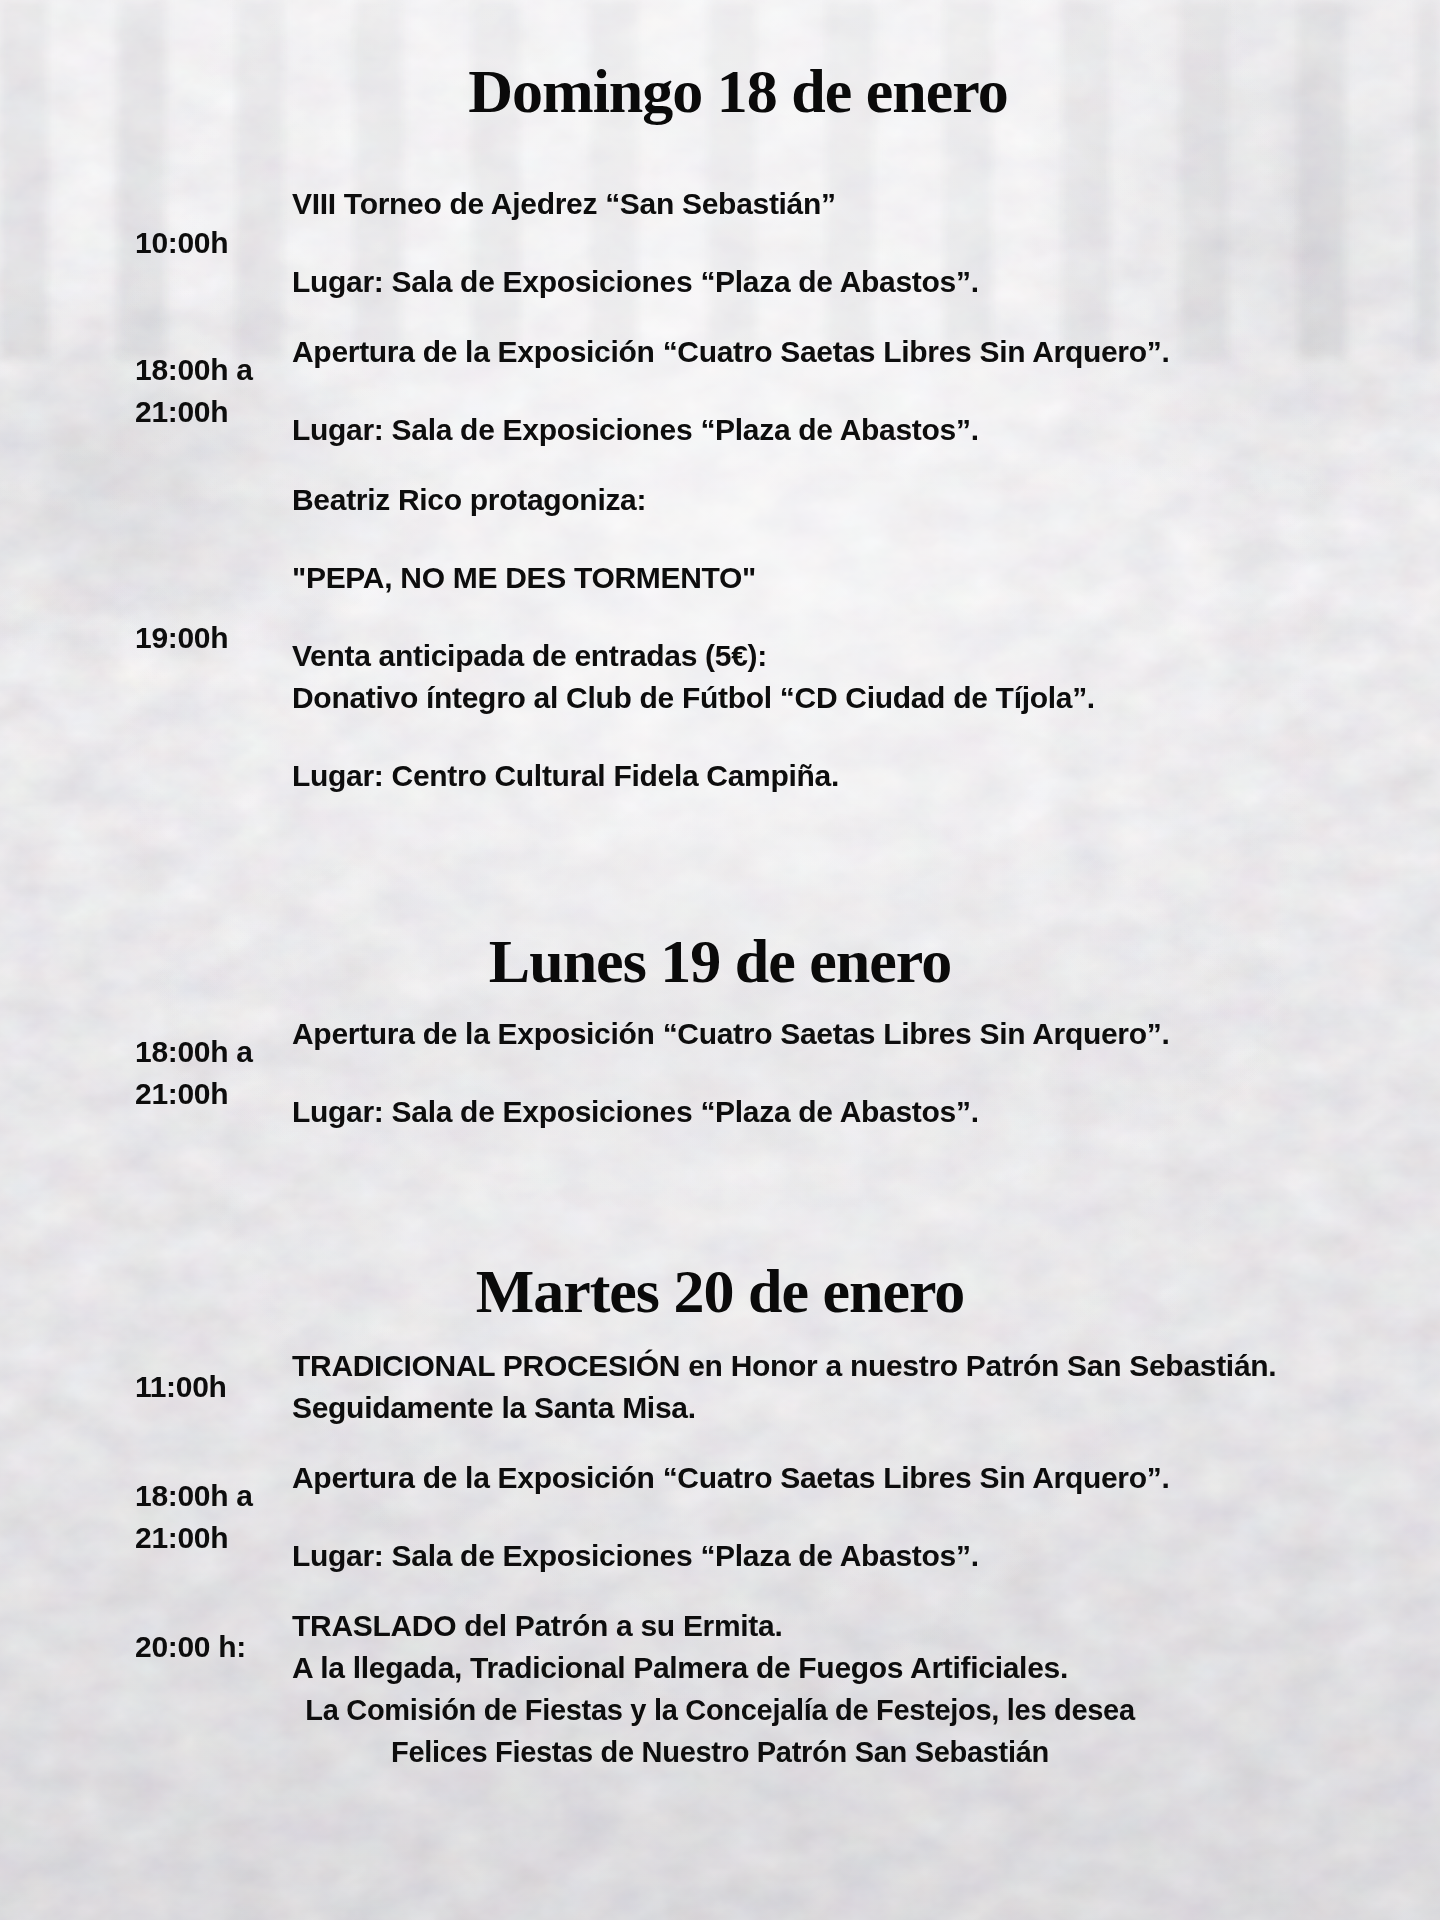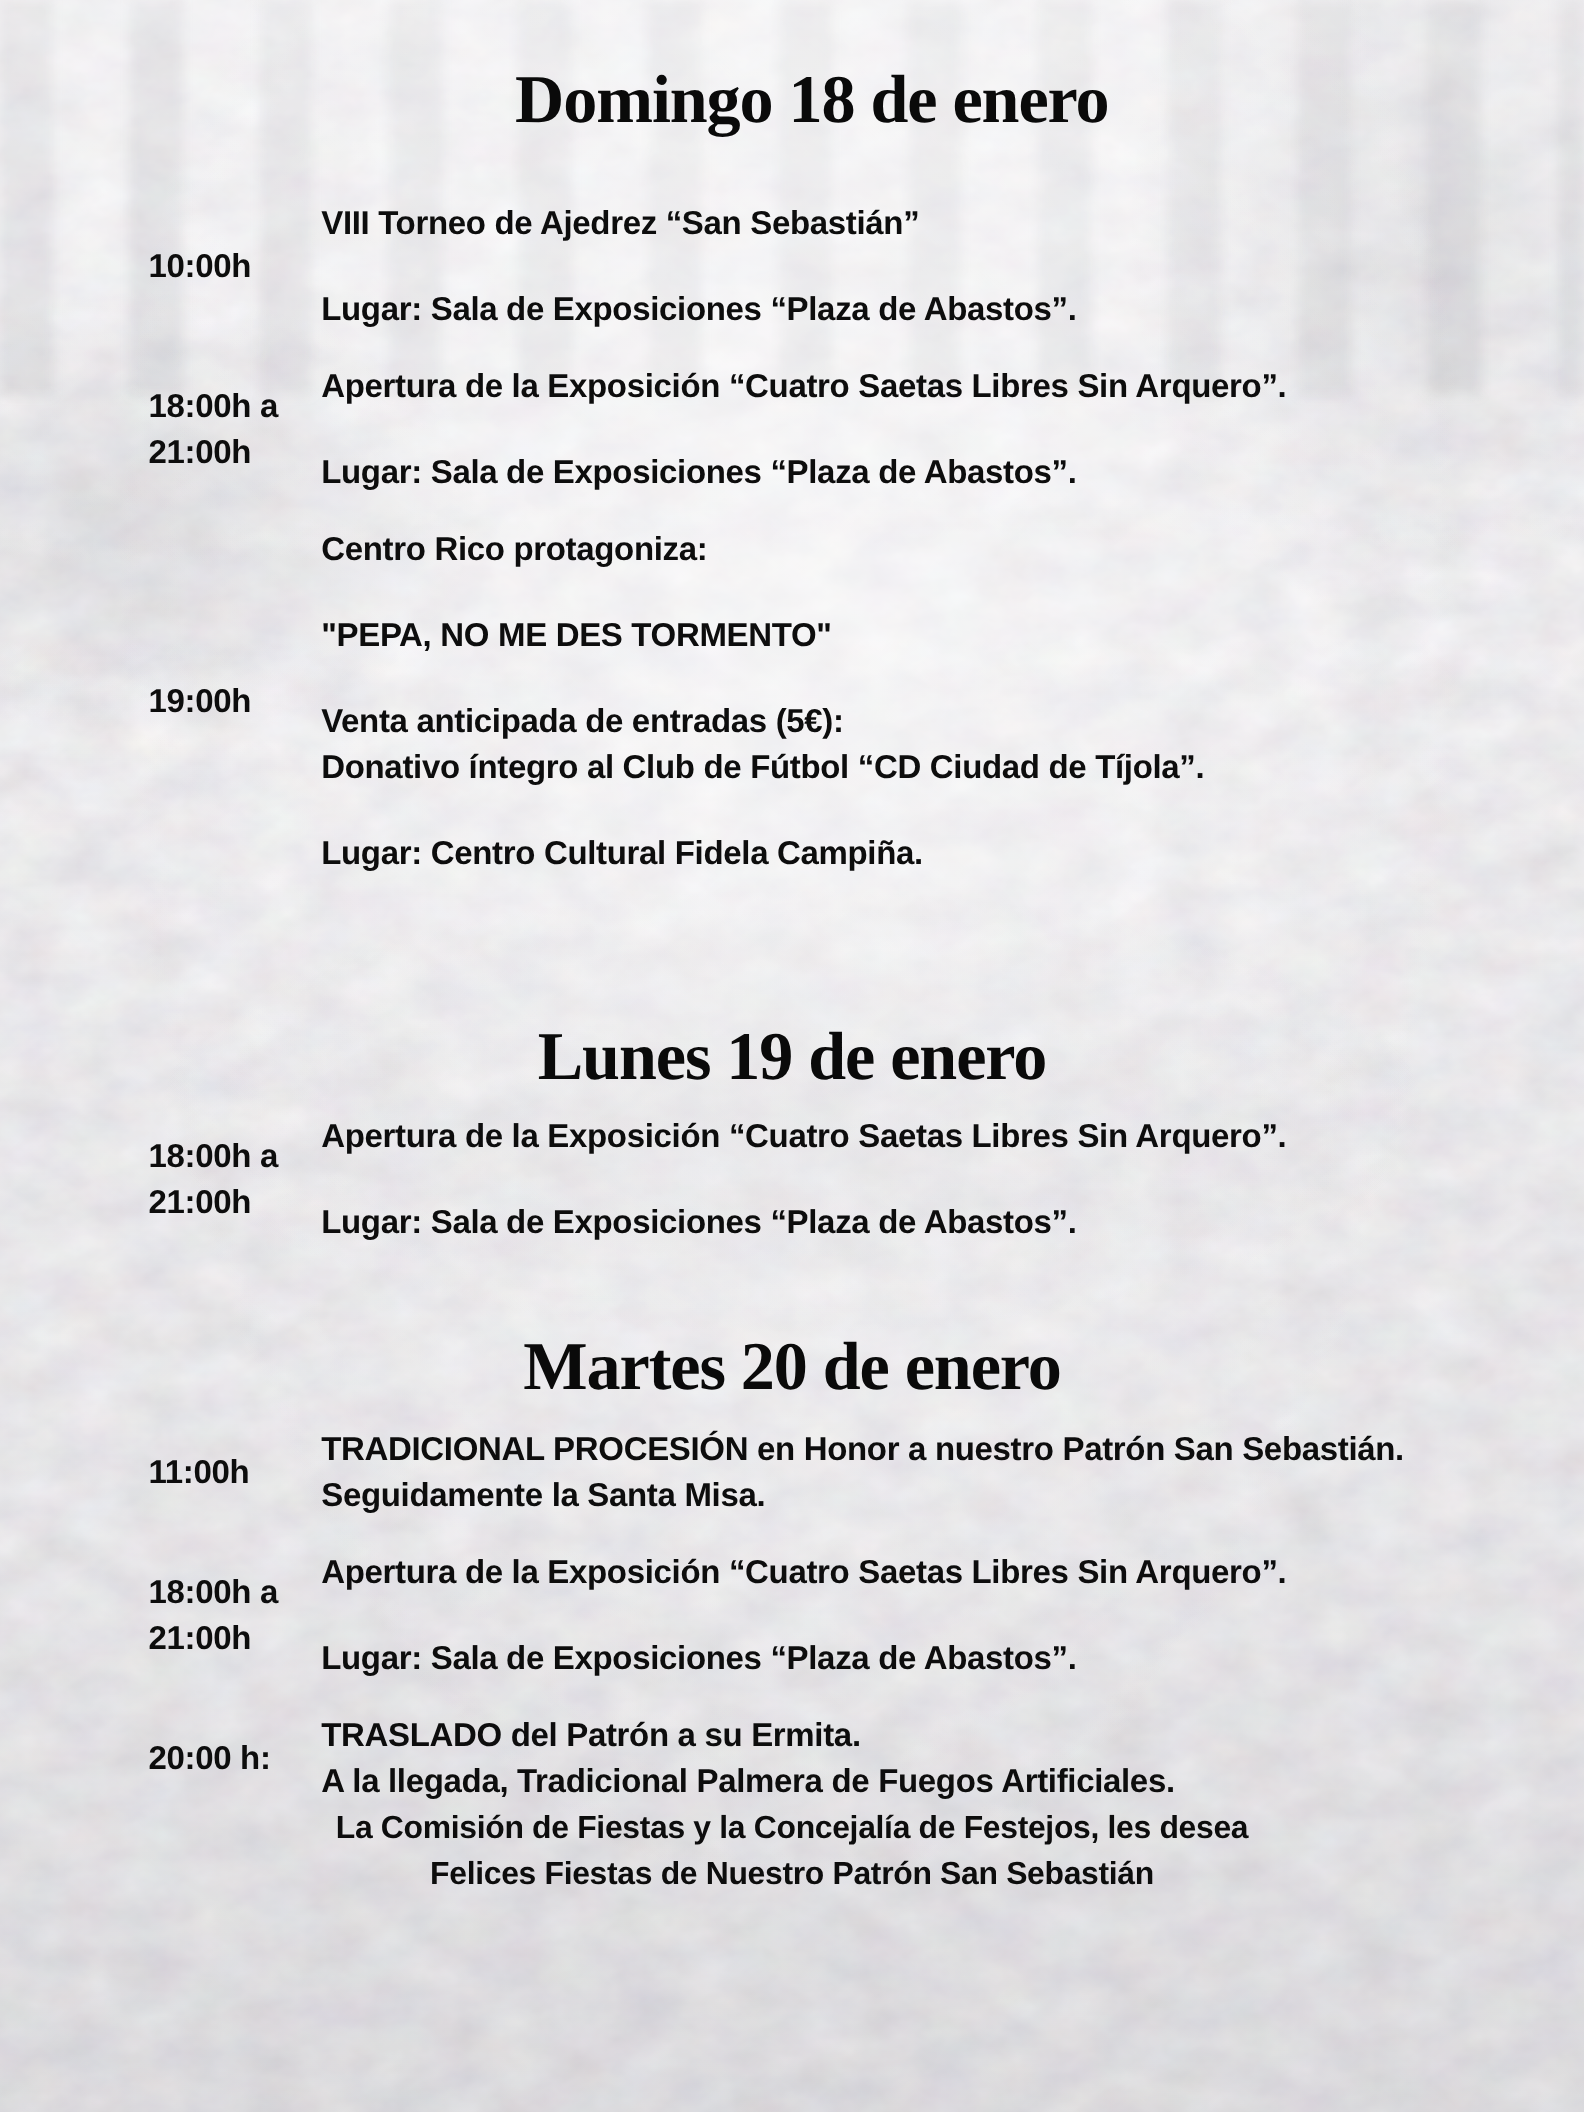--- a/index.html
+++ b/index.html
@@ -45,21 +45,21 @@
   .day-title{
     text-align:center;
     font-family:"Liberation Serif","DejaVu Serif",serif;
     font-weight:700;
     font-size:62px;line-height:84px;
     letter-spacing:-1px;
     color:#0a0a0a;
   }
   .s1 .day-title{margin:49px 0 50px 0;padding-left:36px;}
   .s2 .day-title{margin:122px 0 10px 0;}
-  .s3 .day-title{margin:68px 0 12px 0;}
+  .s3 .day-title{margin:116px 0 12px 0;}
 
   .event{display:flex;align-items:center;padding-left:135px;padding-right:40px;}
   .event + .event{margin-top:28px;}
   .event-time{flex:none;width:157px;font-weight:700;font-size:30px;line-height:42px;letter-spacing:-0.3px;}
   .event-body{flex:1;min-width:0;font-weight:700;font-size:30px;line-height:42px;letter-spacing:-0.3px;}
   .para + .para{margin-top:36px;}
   .line{white-space:nowrap;}
 
   .footer{
     text-align:center;
@@ -125,21 +125,21 @@
           </div>
         </div>
       </div>
 
       <div class="event">
         <div class="event-time">
           <div class="line">19:00h</div>
         </div>
         <div class="event-body">
           <div class="para">
-            <div class="line">Centro Rico protagoniza:</div>
+            <div class="line">Beatriz Rico protagoniza:</div>
           </div>
           <div class="para">
             <div class="line">"PEPA, NO ME DES TORMENTO"</div>
           </div>
           <div class="para">
             <div class="line">Venta anticipada de entradas (5€):</div>
             <div class="line">Donativo íntegro al Club de Fútbol “CD Ciudad de Tíjola”.</div>
           </div>
           <div class="para">
             <div class="line">Lugar: Centro Cultural Fidela Campiña.</div>

